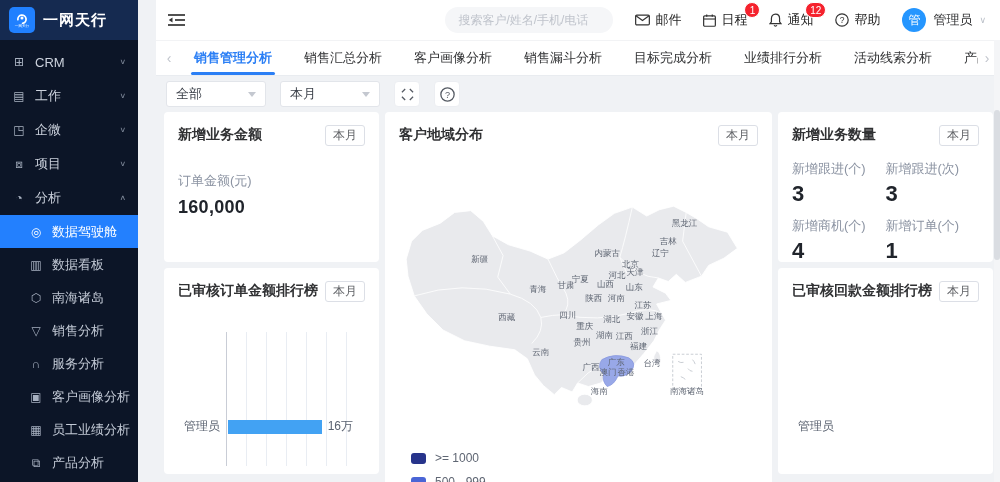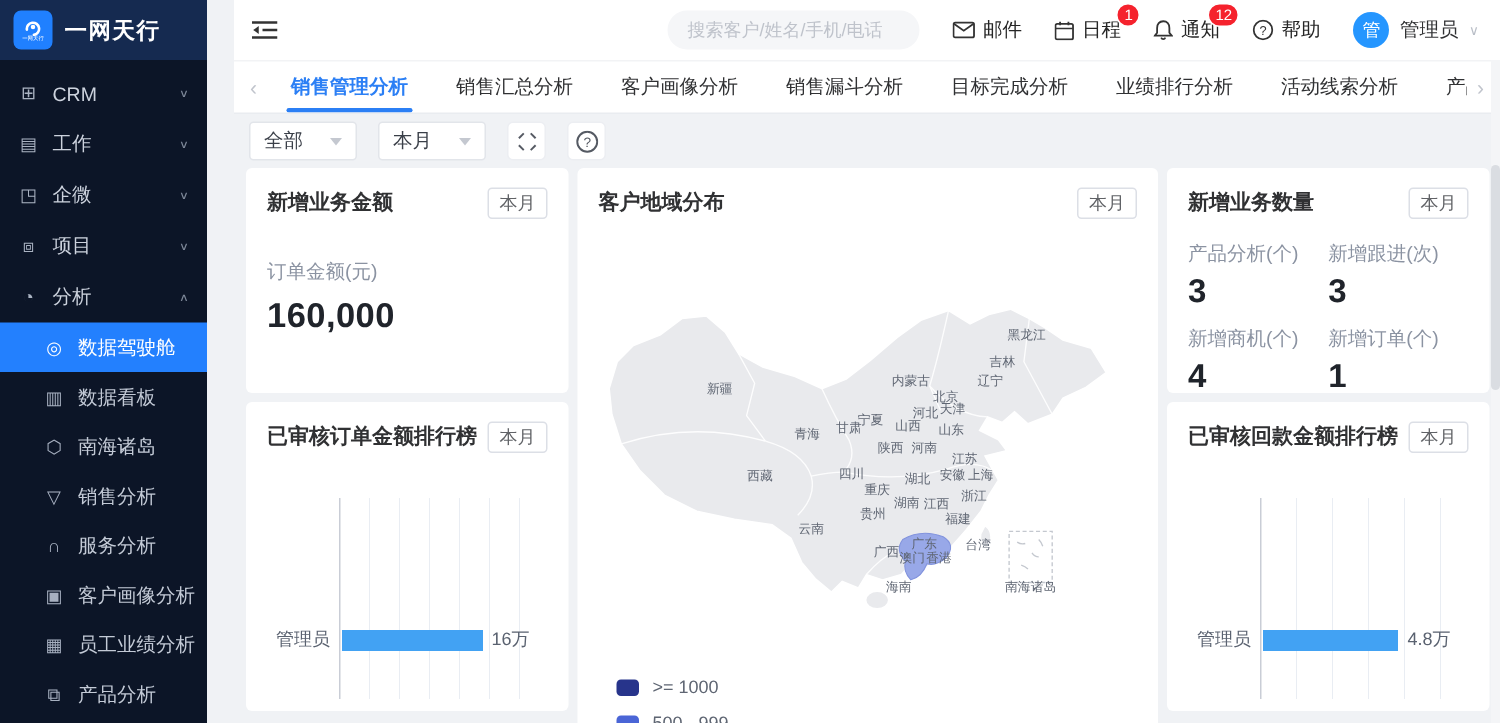--- a/index.html
+++ b/index.html
@@ -39,42 +39,42 @@
   .user .chev { font-size:9px; color:#b9bec7; }
 
   .tabbar { height:36px; background:#fff; border-top:1px solid #f2f3f5; border-bottom:1px solid #e9ecf0; display:flex; align-items:center; padding:0 4px; flex:none; }
   .tab-arrow { width:18px; text-align:center; color:#c0c4cc; font-size:14px; cursor:pointer; flex:none; }
   .tabs { display:flex; height:100%; overflow:hidden; flex:1; }
   .tab { padding:0 16px; font-size:13px; color:#303133; line-height:34px; position:relative; white-space:nowrap; cursor:pointer; }
   .tab.active { color:#2b7ff5; font-weight:bold; }
   .tab.active::after { content:""; position:absolute; left:13px; right:13px; bottom:0; height:3px; background:#2b7ff5; border-radius:2px; }
 
   .filterbar { height:36px; display:flex; align-items:center; gap:14px; padding:0 10px; flex:none; }
-  .select { width:72px; height:26px; background:#fff; border:1px solid #e2e5ea; border-radius:3px; display:flex; align-items:center; justify-content:space-between; padding:0 9px; font-size:13px; color:#3a3f48; cursor:pointer; }
+  .select { width:100px; height:26px; background:#fff; border:1px solid #e2e5ea; border-radius:3px; display:flex; align-items:center; justify-content:space-between; padding:0 9px; font-size:13px; color:#3a3f48; cursor:pointer; }
   .select .sel-chev { width:0; height:0; border-left:4px solid transparent; border-right:4px solid transparent; border-top:5px solid #c4c8d0; }
   .sq-btn { width:26px; height:26px; background:#fff; border:1px solid #ecEEf2; border:1px solid #eceef2; border-radius:4px; display:grid; place-items:center; color:#555a63; cursor:pointer; }
   .sq-btn:first-of-type { margin-left:auto; }
 
   
   .grid { display:grid; grid-template-columns:215px 1fr 215px; grid-template-rows:150px 206px; gap:6px; padding:0 7px 8px 8px; align-items:start; }
   .card { background:#fff; border-radius:4px; padding:12px 14px; position:relative; }
   .card-head { display:flex; justify-content:space-between; align-items:center; height:22px; }
   .card-title { font-size:14px; font-weight:bold; color:#303133; white-space:nowrap; }
   .badge-month { font-size:12px; color:#606266; border:1px solid #dcdfe6; border-radius:3px; padding:1px 7px; background:#fff; white-space:nowrap; cursor:pointer; }
 
   .card-a1 { grid-area:1 / 1; height:150px; }
   .card-a2 { grid-area:1 / 3; height:150px; }
   .card-map { grid-area:1 / 2 / 3 / 3; height:560px; }
   .card-c1 { grid-area:2 / 1; height:206px; }
   .card-c2 { grid-area:2 / 3; height:206px; }
 
   .stats2 { display:grid; grid-template-columns:1fr 1fr; margin-top:26px; }
   .stats4 { display:grid; grid-template-columns:1fr 1fr; row-gap:10px; margin-top:14px; }
   .stat-label { font-size:13px; color:#8b93a2; white-space:nowrap; }
-  .stat-value { font-size:23px; font-weight:bold; color:#20242b; margin-top:7px; letter-spacing:.3px; }
+  .stat-value { font-size:18px; font-weight:bold; color:#20242b; margin-top:7px; letter-spacing:.3px; }
   .stats4 .stat-value { font-size:22px; margin-top:3px; }
 
   
   .chart { position:relative; margin-top:30px; height:122px; }
   .cat-label { position:absolute; left:0; top:86px; width:42px; text-align:right; font-size:12px; color:#5a6270; white-space:nowrap; }
   .plot { position:absolute; left:48px; right:12px; top:0; bottom:-12px; border-left:1px solid #c9cdd6; }
   .plot.g20 { background:repeating-linear-gradient(90deg, transparent 0 19px, #e9edf3 19px 20px); }
   .plot.g24 { background:repeating-linear-gradient(90deg, transparent 0 23px, #e9edf3 23px 24px); }
   .bar-row { position:absolute; left:1px; right:0; top:86px; display:flex; align-items:center; }
   .bar { height:14px; background:#42a2f3; }
@@ -360,21 +360,21 @@
           </div>
       </div>
 
       <div class="card card-a2">
         <div class="card-head">
           <span class="card-title">新增业务数量</span>
           <span class="badge-month">本月</span>
         </div>
         <div class="stats4">
             <div class="stat">
-              <div class="stat-label">产品分析(个)</div>
+              <div class="stat-label">新增跟进(个)</div>
               <div class="stat-value">3</div>
             </div>
             <div class="stat">
               <div class="stat-label">新增跟进(次)</div>
               <div class="stat-value">3</div>
             </div>
             <div class="stat">
               <div class="stat-label">新增商机(个)</div>
               <div class="stat-value">4</div>
             </div>
@@ -401,26 +401,20 @@
         </div>
       </div>
 
       <div class="card card-c2">
         <div class="card-head">
           <span class="card-title">已审核回款金额排行榜</span>
           <span class="badge-month">本月</span>
         </div>
         <div class="chart">
           <span class="cat-label">管理员</span>
-          <div class="plot g24">
-            <div class="bar-row">
-              <div class="bar" style="width: 89%; background: rgb(66, 162, 243);"></div>
-              <span class="bar-value">4.8万</span>
-            </div>
-          </div>
         </div>
       </div>
 
     </div>
 
     <div class="scrollbar">
       <div class="scroll-thumb"></div>
     </div>
   </div>
 </div>

